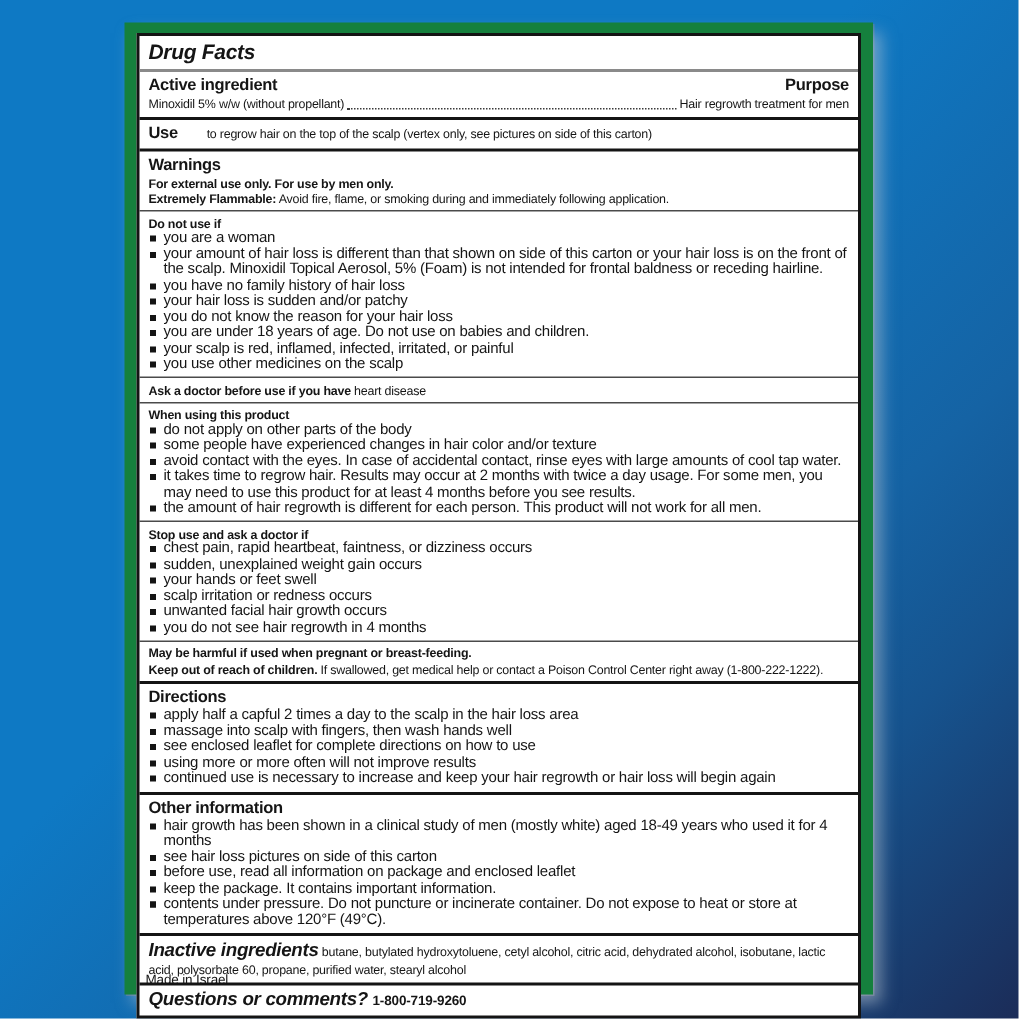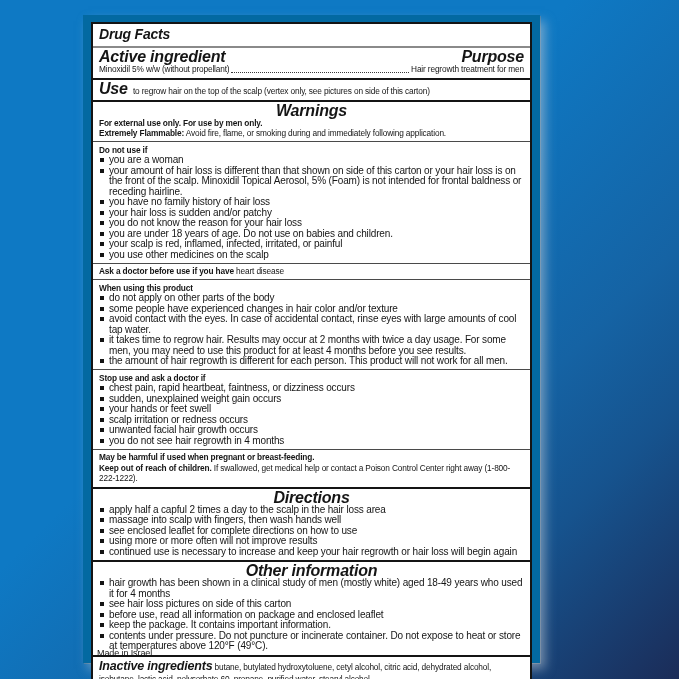--- a/index.html
+++ b/index.html
@@ -4,47 +4,47 @@
 <style>
   html,body{margin:0;padding:0;}
   body{
     width:679px;height:679px;position:relative;overflow:hidden;
     background:linear-gradient(to bottom right,#0e79c4 0%,#0e79c4 42%,#1563a4 68%,#16538e 80%,#1b2c58 100%);
     font-family:"Liberation Sans",sans-serif;
     color:#151515;
     -webkit-font-smoothing:antialiased;
   }
   .card{
-    position:absolute;left:83px;top:15px;width:457px;height:648px;
-    background:#0369a1;
+    position:absolute;left:83px;top:15px;width:499px;height:648px;
+    background:#15803d;
     box-shadow:5px 6px 10px rgba(190,200,212,0.55),1px 1px 0 rgba(120,130,140,0.5);
   }
   .panel{
     position:absolute;left:8px;top:7px;right:8px;
     border:2.5px solid #141414;background:#fff;
     padding:0 6px;
   }
   .sec{padding:2px 0 3px;border-bottom:2px solid #141414;margin:0 -6px;padding-left:6px;padding-right:6px;}
   .sec:last-child{border-bottom:none;}
   .sec-title{border-bottom:2px solid #8a8a8a;}
   .dftitle{font-style:italic;font-weight:bold;font-size:14px;line-height:17px;letter-spacing:-0.2px;}
-  .h2{font-style:italic;font-weight:bold;font-size:16px;line-height:14px;letter-spacing:-0.2px;text-align:center;}
+  .h2{font-weight:bold;font-size:11px;line-height:14px;letter-spacing:-0.2px;}
   .h2big{font-style:italic;font-weight:bold;font-size:12.5px;line-height:15px;letter-spacing:-0.2px;}
   .body-t{font-size:8.3px;line-height:10.5px;letter-spacing:-0.15px;}
   .b{font-weight:bold;}
   .hdr-row{display:flex;justify-content:space-between;align-items:baseline;}
   .ai-row{display:flex;align-items:flex-end;font-size:8.3px;line-height:10.5px;letter-spacing:-0.15px;}
   .leader{flex:1;border-bottom:1.6px dotted #3a3a3a;margin:0 2px 2px 2px;min-width:20px;}
   hr.thin{border:0;border-top:1px solid #4a4a4a;margin:2.5px -6px;}
   ul.blist{margin:0;padding:0;list-style:none;}
   ul.blist li{position:relative;padding-left:10px;font-size:10px;line-height:10.5px;letter-spacing:-0.15px;}
   .sq{position:absolute;left:1px;top:3.1px;width:4.4px;height:4.4px;background:#141414;display:inline-block;}
   .inline-sec p{margin:0;}
   .use-line{font-size:8.3px;line-height:11px;letter-spacing:-0.15px;}
-  .use-line .h2{margin-right:3px;}
+  .use-line .h2{margin-right:17px;}
   .q-row{display:flex;align-items:baseline;}
   .phone{font-weight:bold;font-size:9px;letter-spacing:-0.1px;margin-left:3px;}
   .made-in{position:absolute;left:14px;bottom:5px;font-size:9px;letter-spacing:-0.1px;}
   .mt1{margin-top:1px;}
 </style>
 </head>
 <body>
 
 <div class="card">
   <div class="panel">

